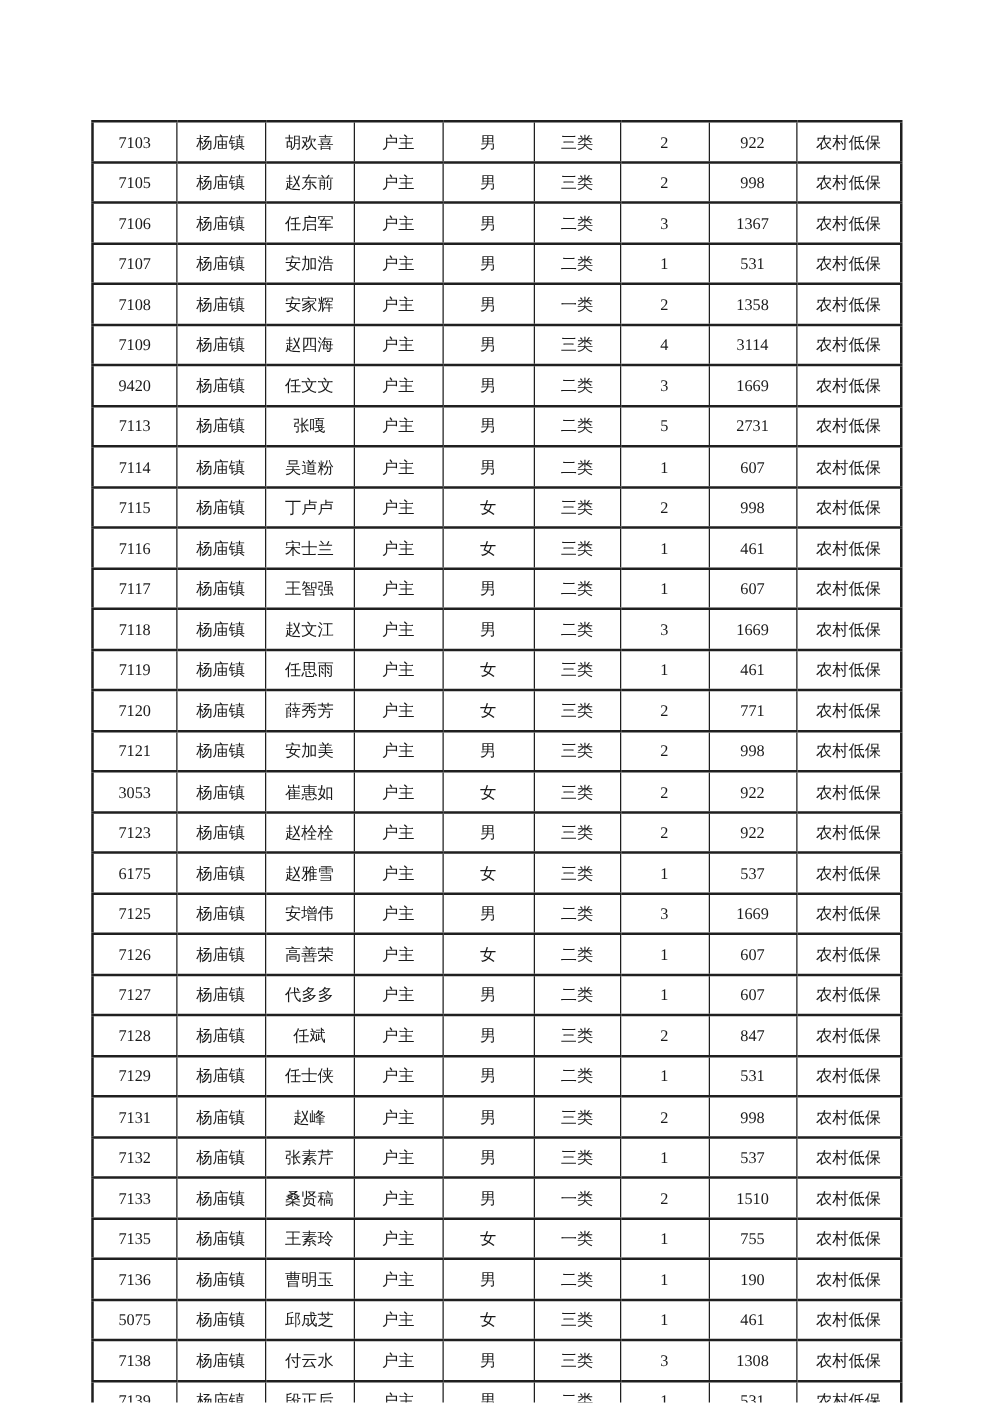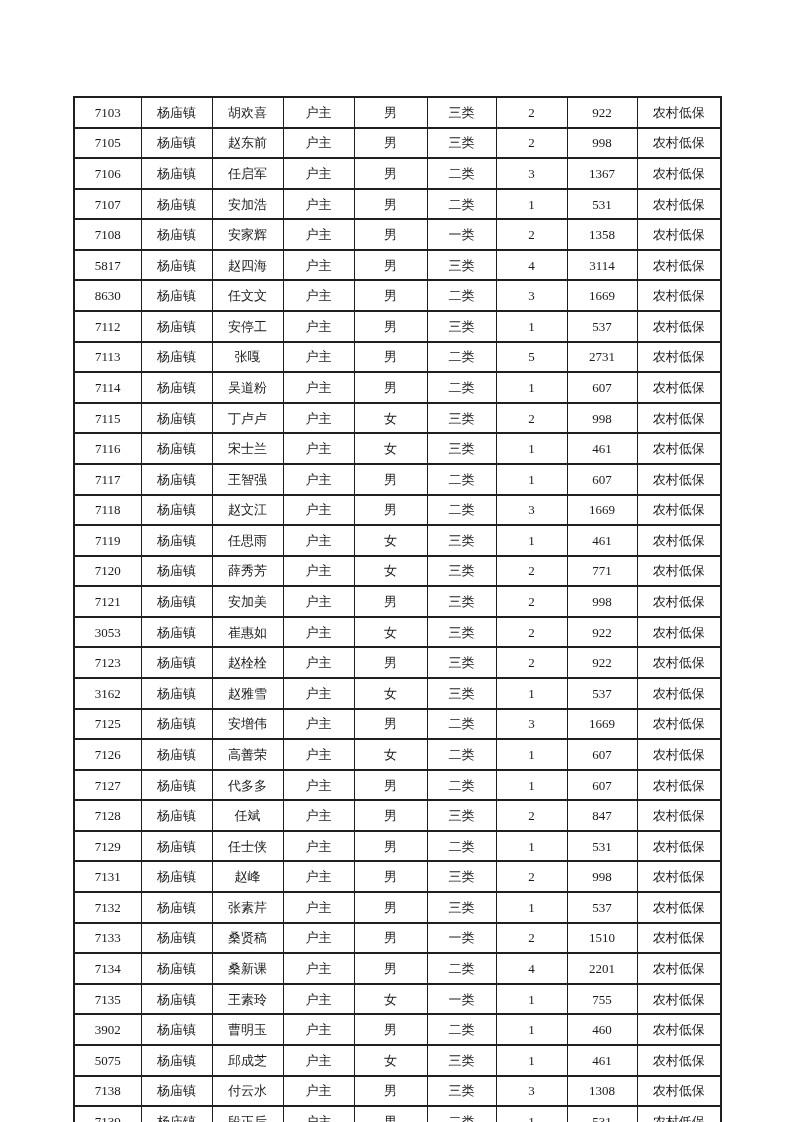--- a/index.html
+++ b/index.html
@@ -116,53 +116,42 @@
           <td>杨庙镇</td>
           <td>安家辉</td>
           <td>户主</td>
           <td>男</td>
           <td>一类</td>
           <td>2</td>
           <td>1358</td>
           <td>农村低保</td>
         </tr>
         <tr>
-          <td>5817</td>
+          <td>7109</td>
           <td>杨庙镇</td>
           <td>赵四海</td>
           <td>户主</td>
           <td>男</td>
           <td>三类</td>
           <td>4</td>
           <td>3114</td>
           <td>农村低保</td>
         </tr>
         <tr>
-          <td>8630</td>
+          <td>9420</td>
           <td>杨庙镇</td>
           <td>任文文</td>
           <td>户主</td>
           <td>男</td>
           <td>二类</td>
           <td>3</td>
           <td>1669</td>
           <td>农村低保</td>
         </tr>
         <tr>
-          <td>7112</td>
-          <td>杨庙镇</td>
-          <td>安停工</td>
-          <td>户主</td>
-          <td>男</td>
-          <td>三类</td>
-          <td>1</td>
-          <td>537</td>
-          <td>农村低保</td>
-        </tr>
-        <tr>
           <td>7113</td>
           <td>杨庙镇</td>
           <td>张嘎</td>
           <td>户主</td>
           <td>男</td>
           <td>二类</td>
           <td>5</td>
           <td>2731</td>
           <td>农村低保</td>
         </tr>
@@ -270,21 +259,21 @@
           <td>杨庙镇</td>
           <td>赵栓栓</td>
           <td>户主</td>
           <td>男</td>
           <td>三类</td>
           <td>2</td>
           <td>922</td>
           <td>农村低保</td>
         </tr>
         <tr>
-          <td>3162</td>
+          <td>6175</td>
           <td>杨庙镇</td>
           <td>赵雅雪</td>
           <td>户主</td>
           <td>女</td>
           <td>三类</td>
           <td>1</td>
           <td>537</td>
           <td>农村低保</td>
         </tr>
         <tr>
@@ -369,50 +358,39 @@
           <td>杨庙镇</td>
           <td>桑贤稿</td>
           <td>户主</td>
           <td>男</td>
           <td>一类</td>
           <td>2</td>
           <td>1510</td>
           <td>农村低保</td>
         </tr>
         <tr>
-          <td>7134</td>
-          <td>杨庙镇</td>
-          <td>桑新课</td>
-          <td>户主</td>
-          <td>男</td>
-          <td>二类</td>
-          <td>4</td>
-          <td>2201</td>
-          <td>农村低保</td>
-        </tr>
-        <tr>
           <td>7135</td>
           <td>杨庙镇</td>
           <td>王素玲</td>
           <td>户主</td>
           <td>女</td>
           <td>一类</td>
           <td>1</td>
           <td>755</td>
           <td>农村低保</td>
         </tr>
         <tr>
-          <td>3902</td>
+          <td>7136</td>
           <td>杨庙镇</td>
           <td>曹明玉</td>
           <td>户主</td>
           <td>男</td>
           <td>二类</td>
           <td>1</td>
-          <td>460</td>
+          <td>190</td>
           <td>农村低保</td>
         </tr>
         <tr>
           <td>5075</td>
           <td>杨庙镇</td>
           <td>邱成芝</td>
           <td>户主</td>
           <td>女</td>
           <td>三类</td>
           <td>1</td>

